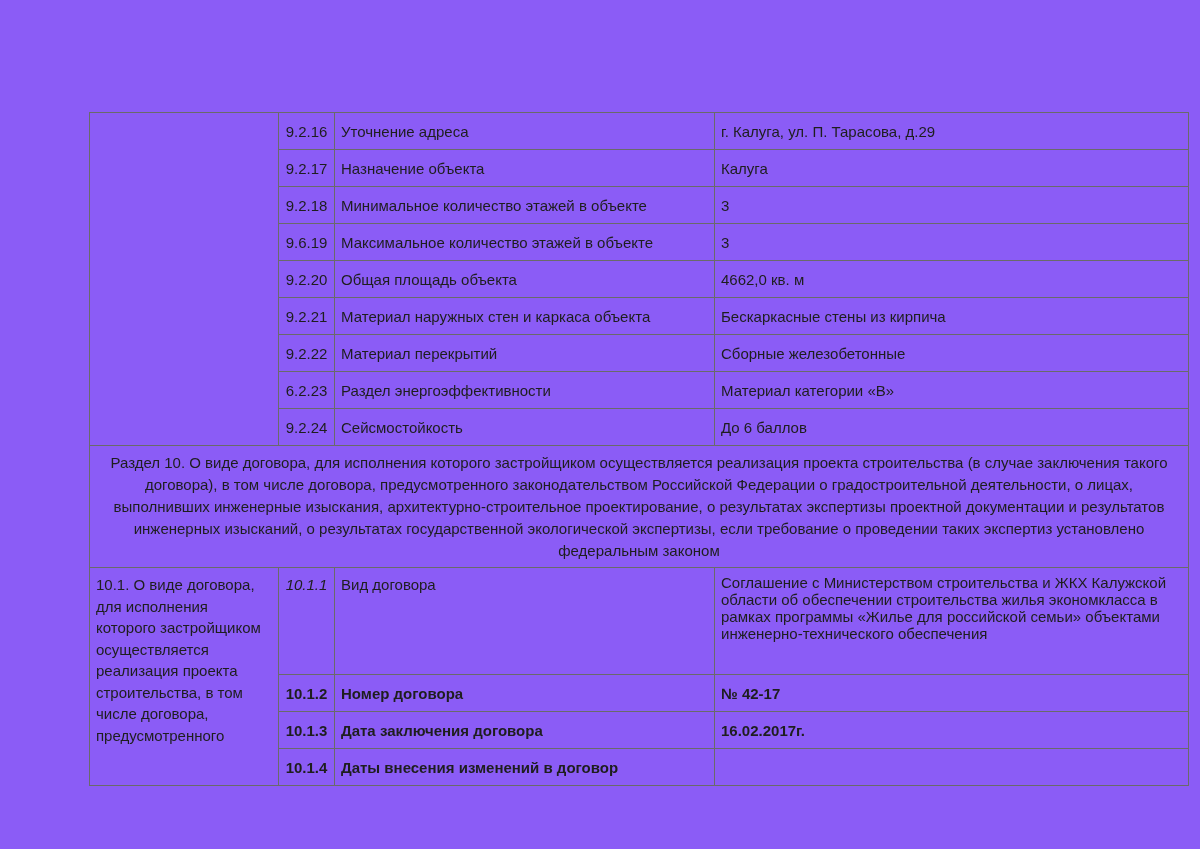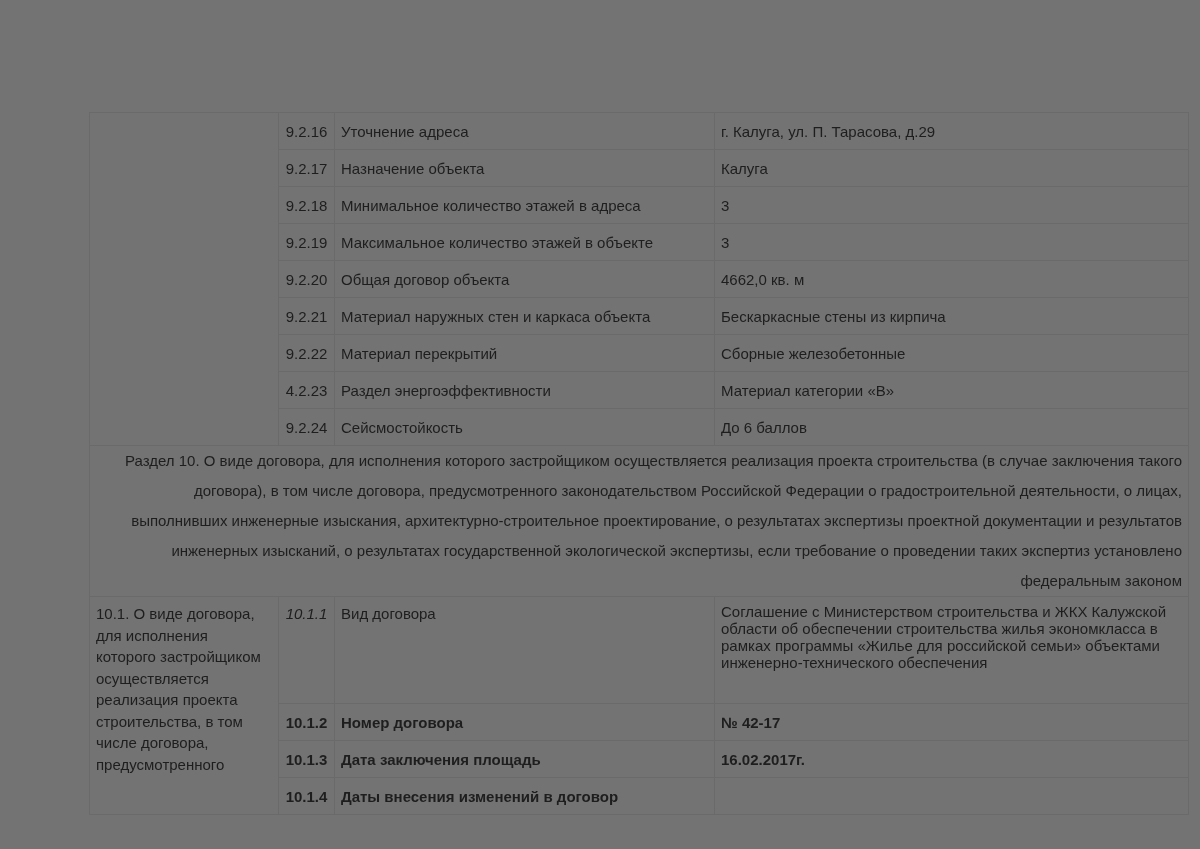--- a/index.html
+++ b/index.html
@@ -12,21 +12,21 @@
       height: 849px;
       position: relative;
       overflow: hidden;
       font-family: "Liberation Sans", "DejaVu Sans", sans-serif;
       color: #1e1e1e;
     }
     .page {
       position: absolute;
       left: 0; top: 0;
       width: 1200px; height: 849px;
-      background: #737373;
+      background: #8b5cf6;
     }
     table.doc {
       position: absolute;
       left: 89px;
       top: 112px;
       width: 1099px;
       border-collapse: collapse;
       table-layout: fixed;
       font-size: 15px;
       line-height: 21px;
@@ -36,25 +36,25 @@
       padding: 0 6px;
       vertical-align: middle;
     }
     col.c1 { width: 189px; }
     col.c2 { width: 56px; }
     col.c3 { width: 380px; }
     col.c4 { width: 474px; }
     tr.r9 td { height: 36px; }
     td.num { text-align: center; padding: 0 2px; }
     td.section {
-      text-align: right;
+      text-align: center;
       height: 121px;
       padding: 2px 8px;
       font-size: 15px;
-      line-height: 30px;
+      line-height: 22px;
     }
     td.group {
       vertical-align: top;
       padding-top: 6px;
       line-height: 21.5px;
     }
     tr.r10a td { height: 100px; vertical-align: top; padding-top: 6px; }
     tr.r10a td.num { padding-top: 6px; font-style: italic; }
     tr.r10 td { height: 36px; font-weight: bold; }
     td.value-multi { line-height: 17px; }
@@ -77,45 +77,45 @@
         <td>Уточнение адреса</td>
         <td>г. Калуга, ул. П. Тарасова, д.29</td>
       </tr>
       <tr class="r9">
         <td class="num">9.2.17</td>
         <td>Назначение объекта</td>
         <td>Калуга</td>
       </tr>
       <tr class="r9">
         <td class="num">9.2.18</td>
-        <td>Минимальное количество этажей в адреса</td>
+        <td>Минимальное количество этажей в объекте</td>
         <td>3</td>
       </tr>
       <tr class="r9">
-        <td class="num">9.2.19</td>
+        <td class="num">9.6.19</td>
         <td>Максимальное количество этажей в объекте</td>
         <td>3</td>
       </tr>
       <tr class="r9">
         <td class="num">9.2.20</td>
-        <td>Общая договор объекта</td>
+        <td>Общая площадь объекта</td>
         <td>4662,0 кв. м</td>
       </tr>
       <tr class="r9">
         <td class="num">9.2.21</td>
         <td>Материал наружных стен и каркаса объекта</td>
         <td>Бескаркасные стены из кирпича</td>
       </tr>
       <tr class="r9">
         <td class="num">9.2.22</td>
         <td>Материал перекрытий</td>
         <td>Сборные железобетонные</td>
       </tr>
       <tr class="r9">
-        <td class="num">4.2.23</td>
+        <td class="num">6.2.23</td>
         <td>Раздел энергоэффективности</td>
         <td>Материал категории «В»</td>
       </tr>
       <tr class="r9">
         <td class="num">9.2.24</td>
         <td>Сейсмостойкость</td>
         <td>До 6 баллов</td>
       </tr>
 
       <tr>
@@ -128,21 +128,21 @@
         <td>Вид договора</td>
         <td class="value-multi">Соглашение с Министерством строительства и ЖКХ Калужской области об обеспечении строительства жилья экономкласса в рамках программы «Жилье для российской семьи» объектами инженерно-технического обеспечения</td>
       </tr>
       <tr class="r10">
         <td class="num">10.1.2</td>
         <td>Номер договора</td>
         <td>№ 42-17</td>
       </tr>
       <tr class="r10">
         <td class="num">10.1.3</td>
-        <td>Дата заключения площадь</td>
+        <td>Дата заключения договора</td>
         <td>16.02.2017г.</td>
       </tr>
       <tr class="r10">
         <td class="num">10.1.4</td>
         <td>Даты внесения изменений в договор</td>
         <td></td>
       </tr>
     </tbody>
   </table>
 </div>

